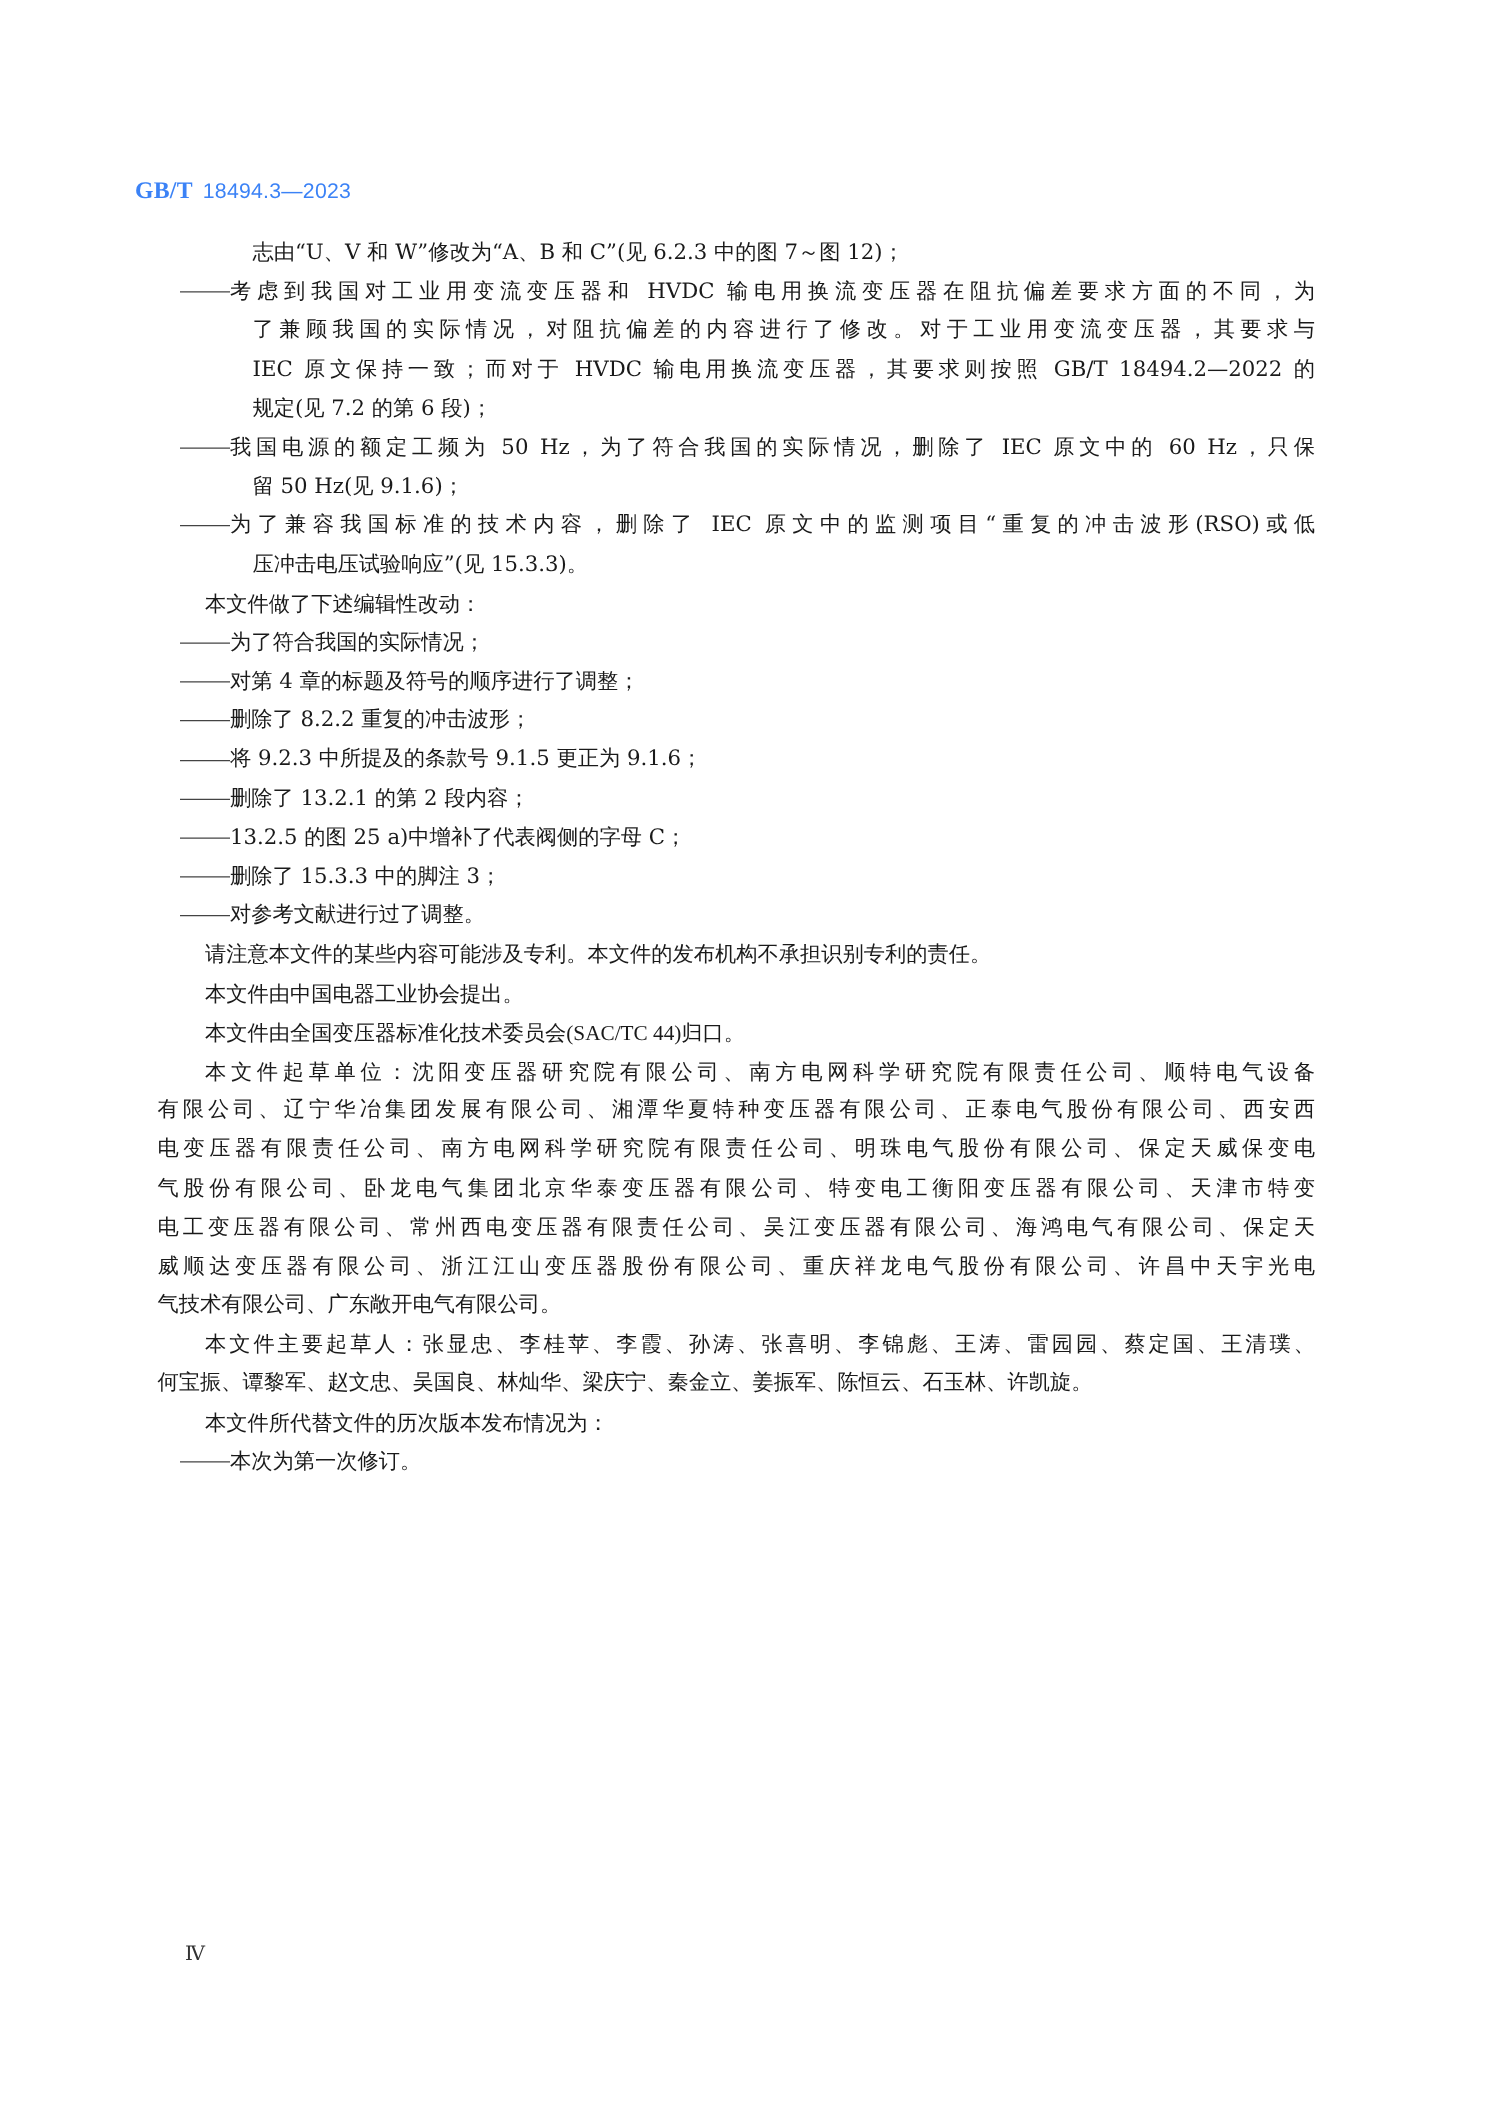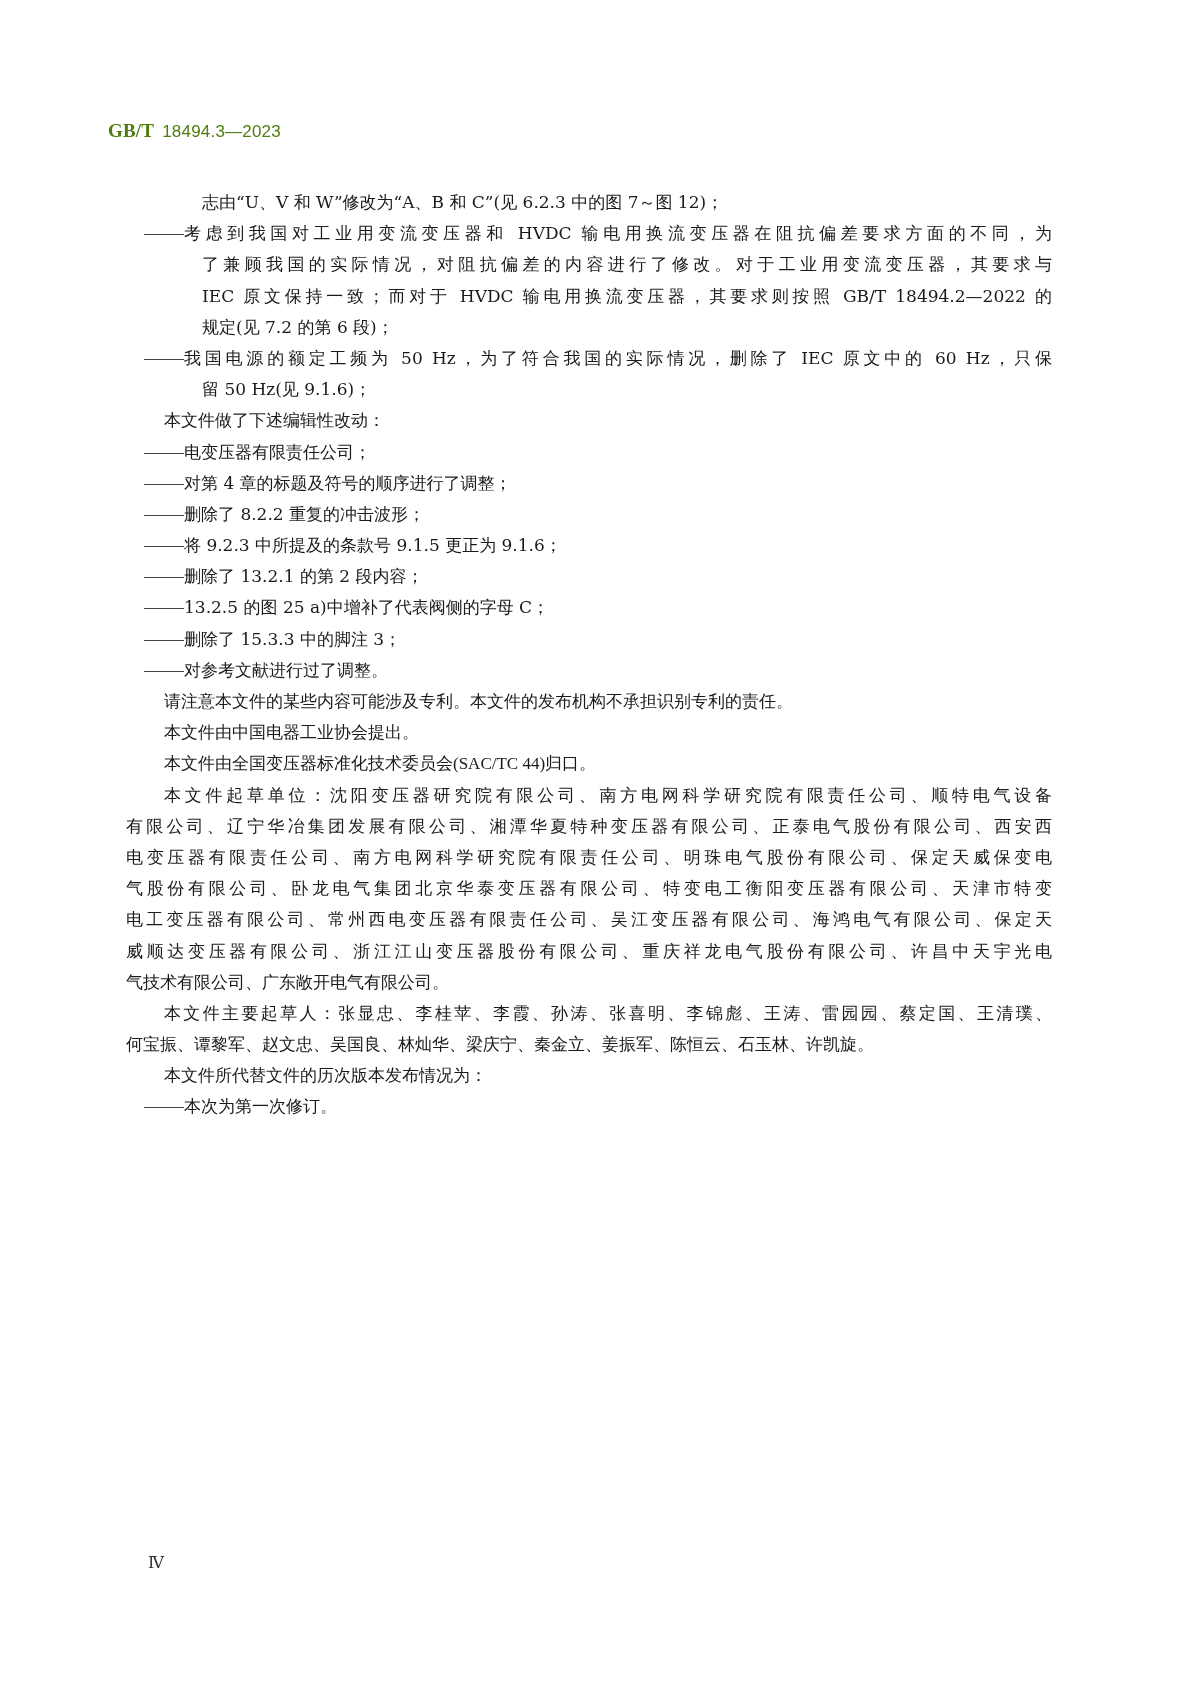--- a/index.html
+++ b/index.html
@@ -11,23 +11,23 @@
       width: 1191px;
       height: 1684px;
       position: relative;
       overflow: hidden;
       color: #1a1a1a;
       font-family: "DejaVu Serif", "Liberation Serif", serif;
     }
     .header {
       position: absolute;
       left: 108px;
-      top: 120px;
+      top: 142px;
       font-size: 17px;
-      color: #4d7c0f;
+      color: #3b82f6;
       letter-spacing: 0.2px;
     }
     .header .gbt {
       font-family: "Liberation Serif", "DejaVu Serif", serif;
       font-weight: bold;
       font-size: 19px;
     }
     .header .num {
       font-family: "Liberation Sans", "DejaVu Sans", sans-serif;
       font-size: 17px;
@@ -116,28 +116,37 @@
   <div>
     <div class="line dash-item">
       <span class="dash"></span>
       <span class="justify">我国电源的额定工频为 50 Hz，为了符合我国的实际情况，删除了 IEC 原文中的 60 Hz，只保</span>
     </div>
     <div class="line cont-indent">
       <span>留 50 Hz(见 9.1.6)；</span>
     </div>
   </div>
 
+  <div>
+    <div class="line dash-item">
+      <span class="dash"></span>
+      <span class="justify">为了兼容我国标准的技术内容，删除了 IEC 原文中的监测项目“重复的冲击波形(RSO)或低</span>
+    </div>
+    <div class="line cont-indent">
+      <span>压冲击电压试验响应”(见 15.3.3)。</span>
+    </div>
+  </div>
 
   <div class="line body-para">
     <span>本文件做了下述编辑性改动：</span>
   </div>
 
   <div class="line dash-item">
     <span class="dash"></span>
-    <span>电变压器有限责任公司；</span>
+    <span>为了符合我国的实际情况；</span>
   </div>
   <div class="line dash-item">
     <span class="dash"></span>
     <span>对第 4 章的标题及符号的顺序进行了调整；</span>
   </div>
   <div class="line dash-item">
     <span class="dash"></span>
     <span>删除了 8.2.2 重复的冲击波形；</span>
   </div>
   <div class="line dash-item">

